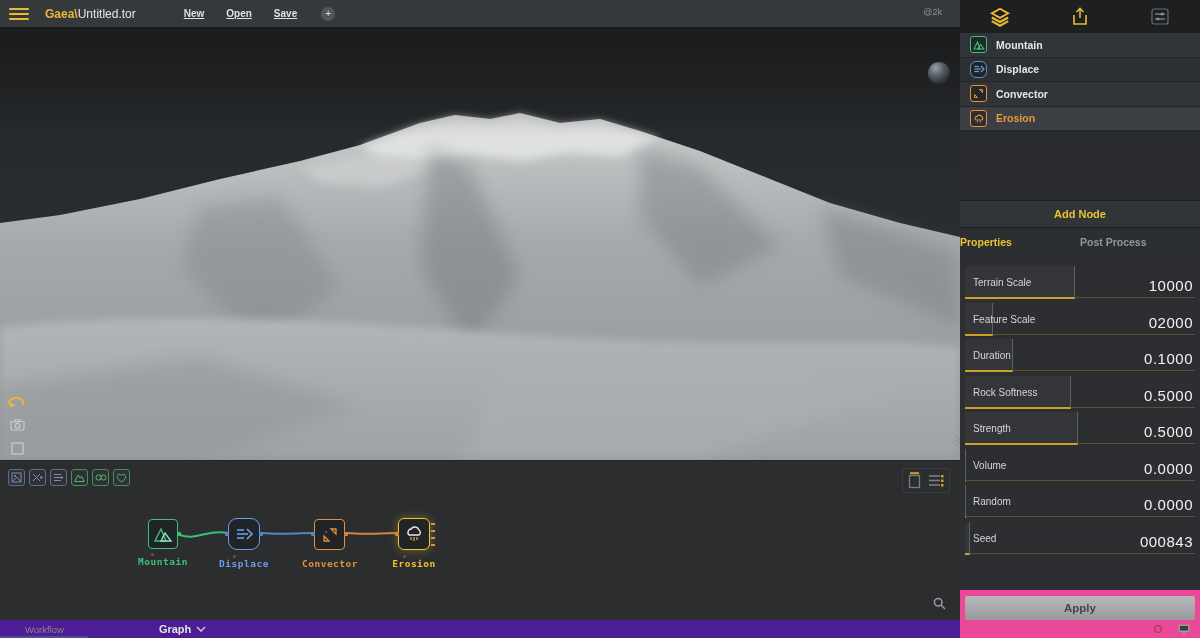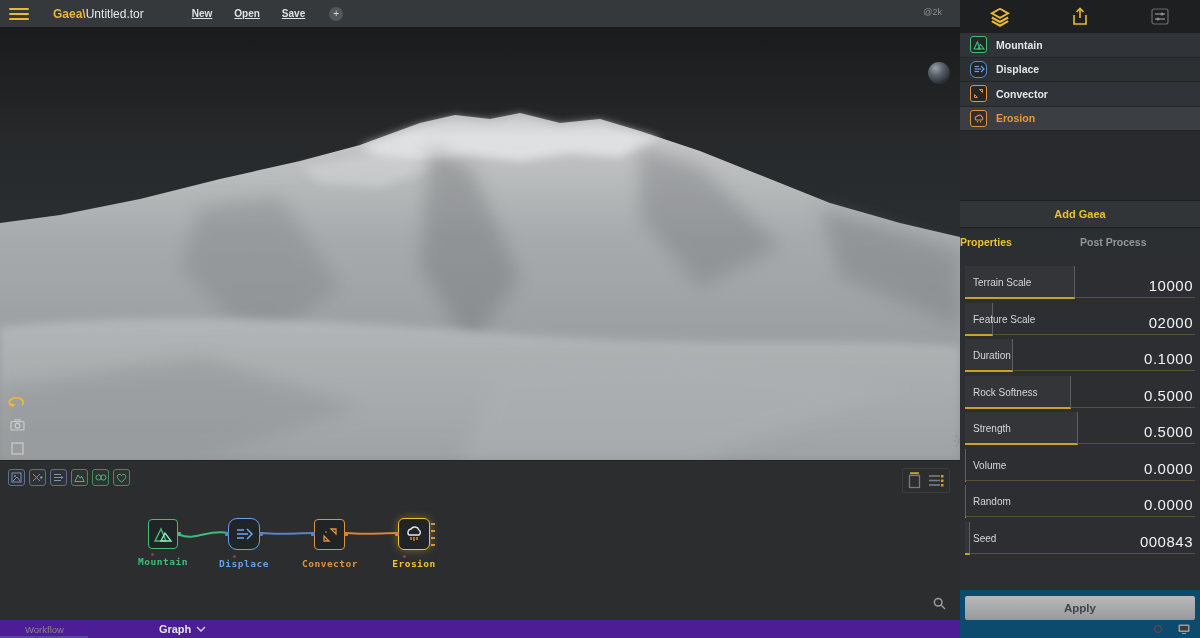--- a/index.html
+++ b/index.html
@@ -5,21 +5,21 @@
   * { margin:0; padding:0; box-sizing:border-box; }
   body { background:#1a1c1e; font-family:"Liberation Sans", sans-serif; }
   .app { position:relative; width:1200px; height:638px; background:#2b2d2f; overflow:hidden;
          font-family:"Liberation Sans", sans-serif; }
 
   
   .topbar { position:absolute; left:0; top:0; width:960px; height:27px; background:#36393c;
             display:flex; align-items:center; }
   .hamburger { margin-left:9px; width:20px; display:flex; flex-direction:column; gap:3px; cursor:pointer; }
   .hamburger span { display:block; height:2px; border-radius:1px; background:#e9b838; }
-  .title { margin-left:24px; font-size:12px; color:#e6e7e8; white-space:nowrap; }
+  .title { margin-left:16px; font-size:12px; color:#e6e7e8; white-space:nowrap; }
   .title b { color:#e9b838; font-weight:bold; }
   .menu { display:flex; margin-left:48px; gap:22px; align-items:center; }
   .menu-item { font-size:10px; font-weight:bold; color:#dfe0e1; cursor:pointer;text-decoration:underline; }
   .plus-btn { width:14px; height:14px; border-radius:50%; background:#54575a; color:#d8d9da;
               font-size:10px; line-height:13px; text-align:center; margin-left:2px; cursor:pointer; }
   .res-badge { position:absolute; right:18px; top:7px; font-size:9px; color:#8d9093; }
 
   
   .viewport { position:absolute; left:0; top:27px; width:960px; height:433px; overflow:hidden; }
   .viewport svg.terrain { position:absolute; left:0; top:0; }
@@ -88,21 +88,21 @@
 
   .props { position:absolute; left:0; top:256px; width:240px; height:334px; background:#2c2e31; }
   .prop-row { position:absolute; left:5px; width:230px; height:36px;
               border-bottom:1px solid rgba(176,146,62,0.35); cursor:ew-resize; }
   .prop-fill { position:absolute; left:0; top:4px; bottom:-2px; background:rgba(255,255,255,0.035);
                border-right:1px solid #5d6063; border-bottom:2px solid #c9a227; }
   .prop-label { position:absolute; left:8px; bottom:9px; font-size:10px; color:#d5d6d7;margin-top:32px; }
   .prop-value { position:absolute; right:2px; bottom:3px; font-size:15px; font-weight:300;
                 color:#f0f1f2; letter-spacing:0.5px; }
 
-  .rp-bottom { position:absolute; left:0; top:590px; width:240px; height:48px; background:#0c4a6e; }
+  .rp-bottom { position:absolute; left:0; top:590px; width:240px; height:48px; background:#ec4899; }
   .apply-btn { position:absolute; left:5px; top:6px; width:230px; height:24px; border-radius:2px;
                background:linear-gradient(#b7b9bb, #97999b); color:#42464a; font-size:11.5px;
                font-weight:bold; text-align:center; line-height:24px; cursor:pointer; }
   .rp-statusicons { position:absolute; right:10px; top:34px; display:flex; gap:16px; align-items:center; }
   .rec-dot { width:8px; height:8px; border-radius:50%; border:1.5px solid #8a4040; }
 </style>
 </head>
 <body>
 
 <div class="app">
@@ -418,21 +418,21 @@
               <g stroke="#e0923c" stroke-width="1">
                 <line x1="4.5" y1="8" x2="4.5" y2="9.5"></line>
                 <line x1="7.5" y1="8" x2="7.5" y2="9.5"></line>
               </g>
             </svg>
         </span>
         <span class="nl-label">Erosion</span>
       </div>
     </div>
 
-    <div class="add-node">Add Gaea</div>
+    <div class="add-node">Add Node</div>
 
     <div class="tabs">
       <div class="tab active">Properties</div>
       <div class="tab">Post Process</div>
     </div>
 
     <div class="props">
       <div class="prop-row" style="top:6px;">
         <div class="prop-fill" style="width: 48%;"></div>
         <span class="prop-label">Terrain Scale</span>

